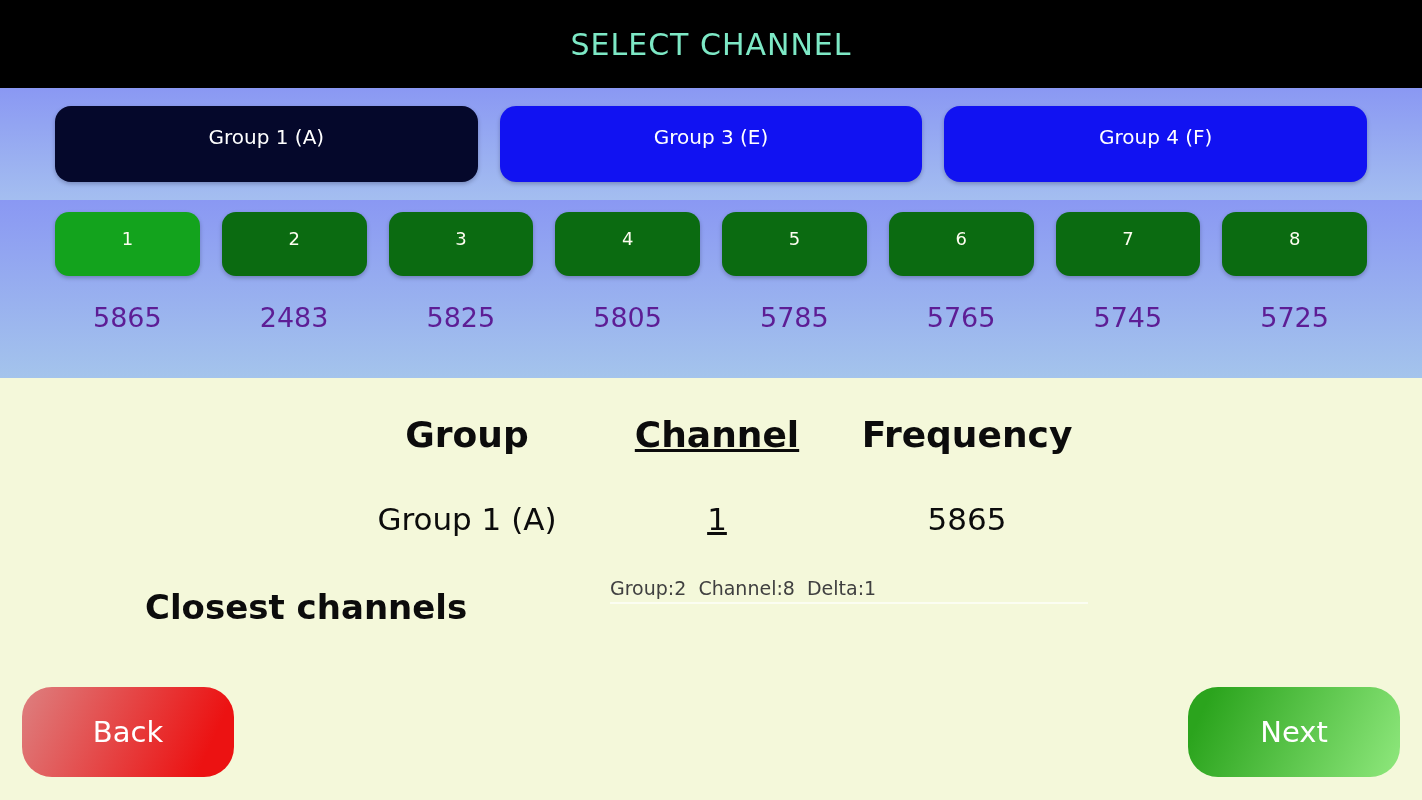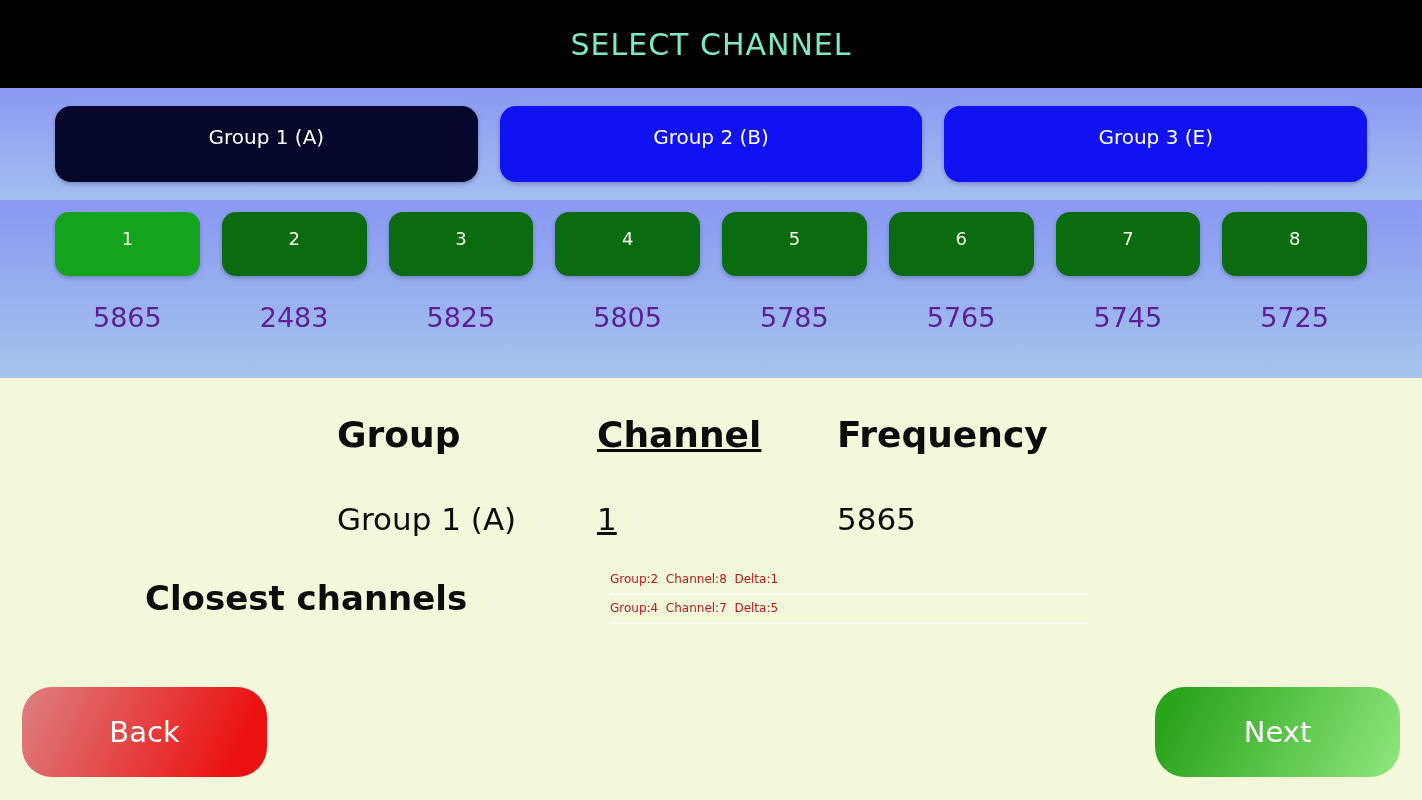--- a/index.html
+++ b/index.html
@@ -65,47 +65,47 @@
   
   .info {
     flex:1 1 auto; position:relative;
     background:#f4f8da;
   }
   .sel-table {
     display:flex; flex-direction:column; align-items:center;
     margin-top:36px; transform:translateX(6px);
   }
   .sel-row { display:flex; }
-  .sel-cell { text-align:left; }
+  .sel-cell { text-align:center; }
   .cell-group { width:260px; }
   .cell-channel { width:240px;text-decoration:underline; }
   .cell-freq { width:260px; }
   .sel-head .sel-cell { font-size:36px; font-weight:600; color:#0c0c0c; }
   .sel-vals { margin-top:46px; }
   .sel-vals .sel-cell { font-size:31px; color:#0c0c0c; }
 
   .closest { position:absolute; top:568px; left:0; right:0; height:64px; }
   
-  .closest { top:188px; }
+  .closest { top:197px; }
   .closest-label {
     position:absolute; left:145px; top:12px;
     font-size:34px; font-weight:600; color:#0c0c0c;
   }
   .closest-rows { position:absolute; left:610px; top:0; width:478px; }
   .closest-row {
     height:29px; line-height:27px;
-    font-size:12px; color:#b91c1c;
+    font-size:19px; color:#404040;
     border-bottom:2px solid rgba(255,255,255,0.65);
     white-space:pre;
   }
 
   
   .nav-btn {
     position:absolute; bottom:23px;
-    width:245px; height:90px;
+    width:212px; height:90px;
     border:none; border-radius:30px;
     font-family:inherit; font-size:29px; color:#fff;
     cursor:pointer;
     display:flex; align-items:center; justify-content:center;
   }
   .back {
     left:22px;
     background:linear-gradient(115deg,#dd8080 0%,#ec1212 85%);
   }
   .next {
@@ -117,22 +117,22 @@
 <body>
 
 <div class="page">
 
   <div class="header">
     <div class="title">SELECT CHANNEL</div>
   </div>
 
   <div class="groups">
     <button class="group-btn selected">Group 1 (A)</button>
-    <button class="group-btn">Group 2 (B)</button>
     <button class="group-btn">Group 3 (E)</button>
+    <button class="group-btn">Group 4 (F)</button>
   </div>
 
   <div class="channels">
     <div class="channel-col">
       <button class="ch-btn selected">1</button>
       <div class="freq">5865</div>
     </div>
     <div class="channel-col">
       <button class="ch-btn">2</button>
       <div class="freq">2483</div>
@@ -175,21 +175,20 @@
         <div class="sel-cell cell-group">Group 1 (A)</div>
         <div class="sel-cell cell-channel">1</div>
         <div class="sel-cell cell-freq">5865</div>
       </div>
     </div>
 
     <div class="closest">
       <div class="closest-label">Closest channels</div>
       <div class="closest-rows">
         <div class="closest-row">Group:2  Channel:8  Delta:1</div>
-        <div class="closest-row">Group:4  Channel:7  Delta:5</div>
       </div>
     </div>
 
     <button class="nav-btn back">Back</button>
     <button class="nav-btn next">Next</button>
 
   </div>
 
 </div>
 

